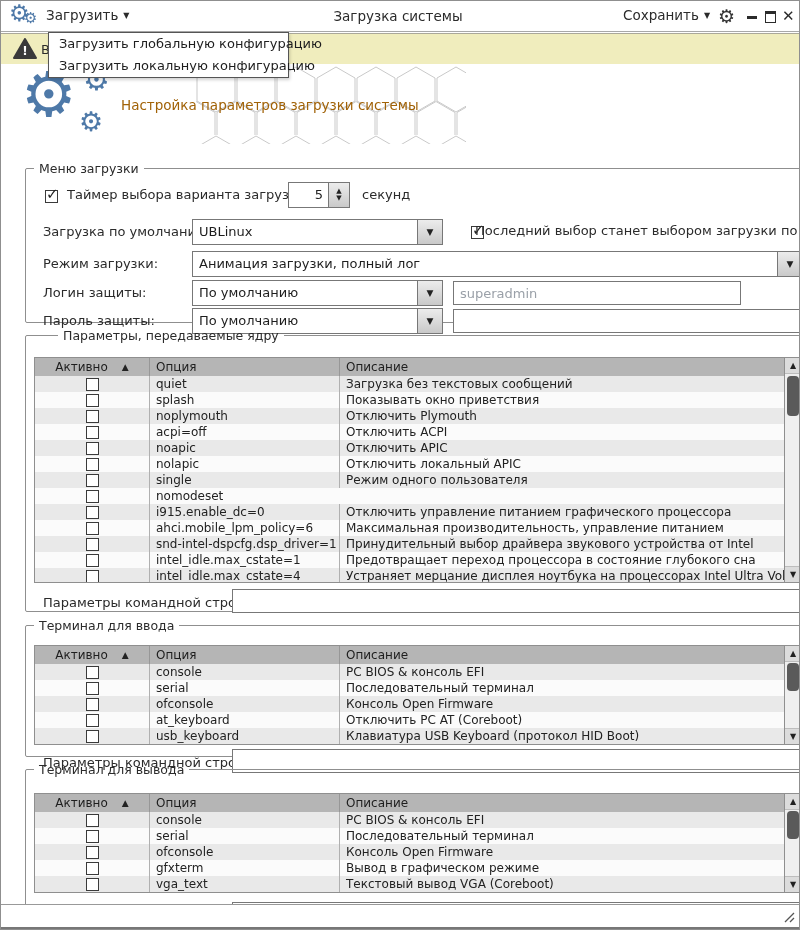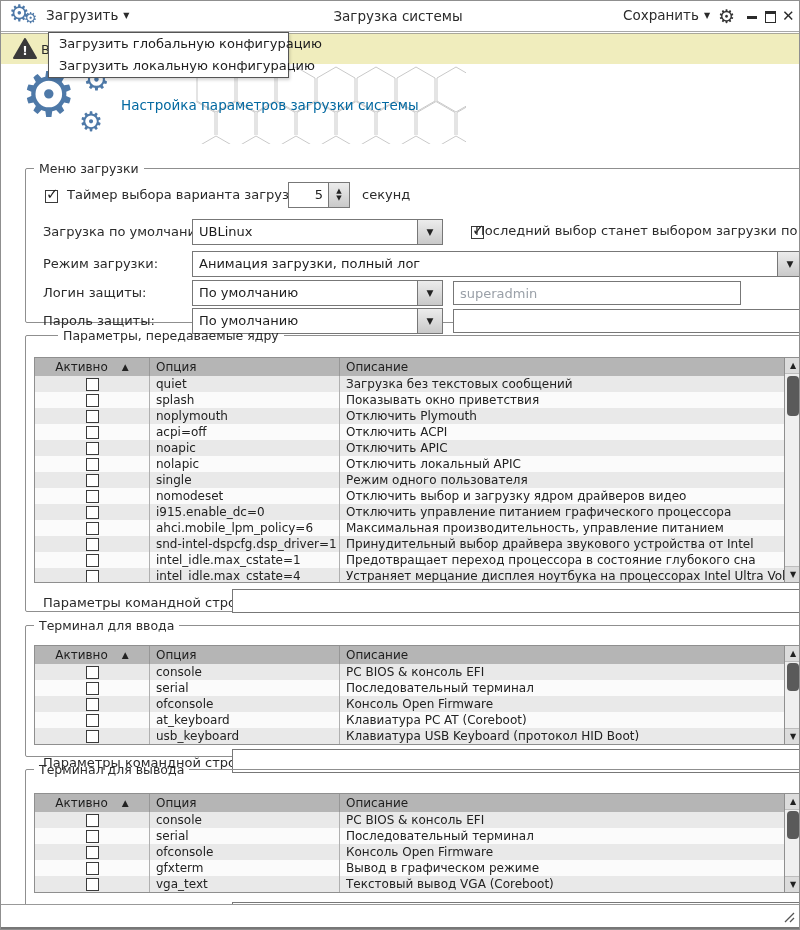--- a/index.html
+++ b/index.html
@@ -24,21 +24,21 @@
   .ddi{height:22px;line-height:22px;padding-left:10px;font-size:13px;white-space:nowrap;color:#1e1e1e;}
   
   .warn{position:absolute;top:32px;left:0;right:0;height:30px;background:#f0edbd;border-top:1px solid #aaa89a;}
   .warntxt{position:absolute;left:40px;top:8px;font-size:13px;color:#2b2b2b;}
   
   .brand{position:absolute;top:63px;left:0;right:0;height:80px;background:#fff;}
   .logo{position:absolute;left:20px;top:0;width:100px;height:80px;color:#4e79a8;}
   .logo .g1{position:absolute;left:0;top:-6px;font-size:62px;}
   .logo .g2{position:absolute;left:62px;top:-2px;font-size:30px;}
   .logo .g3{position:absolute;left:58px;top:42px;font-size:27px;}
-  .brandtitle{position:absolute;left:120px;top:33px;font-size:13.5px;color:#0369a1;}
+  .brandtitle{position:absolute;left:120px;top:33px;font-size:13.5px;color:#a16207;}
   .hexes{position:absolute;left:195px;top:2px;}
   
   fieldset{position:absolute;border:1px solid #8f8f8f;border-radius:2px;margin:16px;padding:0;box-sizing:border-box;}
   legend{margin-left:8px;padding:0 5px;font-size:12.5px;color:#2b2b2b;}
   .lbl{position:absolute;font-size:13px;color:#2b2b2b;white-space:nowrap;}
   
   .cb{width:13px;height:13px;border:1px solid #3a3a3a;background:#fff;display:inline-block;position:relative;box-sizing:border-box;}
   .cb.checked::after{content:"\2713";position:absolute;left:0px;top:-6px;font-size:15px;font-weight:bold;color:#1e1e1e;}
   
   .combo{position:absolute;height:26px;border:1px solid #777;background:#fff;display:flex;box-sizing:border-box;font-size:13px;}
@@ -235,21 +235,20 @@
               <div class="tc c1">
                 <span class="cb"></span>
               </div>
               <div class="tc c2">single</div>
               <div class="tc c3">Режим одного пользователя</div>
             </div><div class="trow">
               <div class="tc c1">
                 <span class="cb"></span>
               </div>
               <div class="tc c2">nomodeset</div>
-              <div class="tc c3">Отключить выбор и загрузку ядром драйверов видео</div>
             </div><div class="trow alt">
               <div class="tc c1">
                 <span class="cb"></span>
               </div>
               <div class="tc c2">i915.enable_dc=0</div>
               <div class="tc c3">Отключить управление питанием графического процессора</div>
             </div><div class="trow">
               <div class="tc c1">
                 <span class="cb"></span>
               </div>
@@ -313,21 +312,21 @@
               <div class="tc c1">
                 <span class="cb"></span>
               </div>
               <div class="tc c2">ofconsole</div>
               <div class="tc c3">Консоль Open Firmware</div>
             </div><div class="trow">
               <div class="tc c1">
                 <span class="cb"></span>
               </div>
               <div class="tc c2">at_keyboard</div>
-              <div class="tc c3">Клавиатура PC AT (Coreboot)</div>
+              <div class="tc c3">Отключить PC AT (Coreboot)</div>
             </div><div class="trow alt">
               <div class="tc c1">
                 <span class="cb"></span>
               </div>
               <div class="tc c2">usb_keyboard</div>
               <div class="tc c3">Клавиатура USB Keyboard (протокол HID Boot)</div>
             </div></div>
       </div>
       <div class="vscroll">
         <div class="sbtn up">▲</div>

